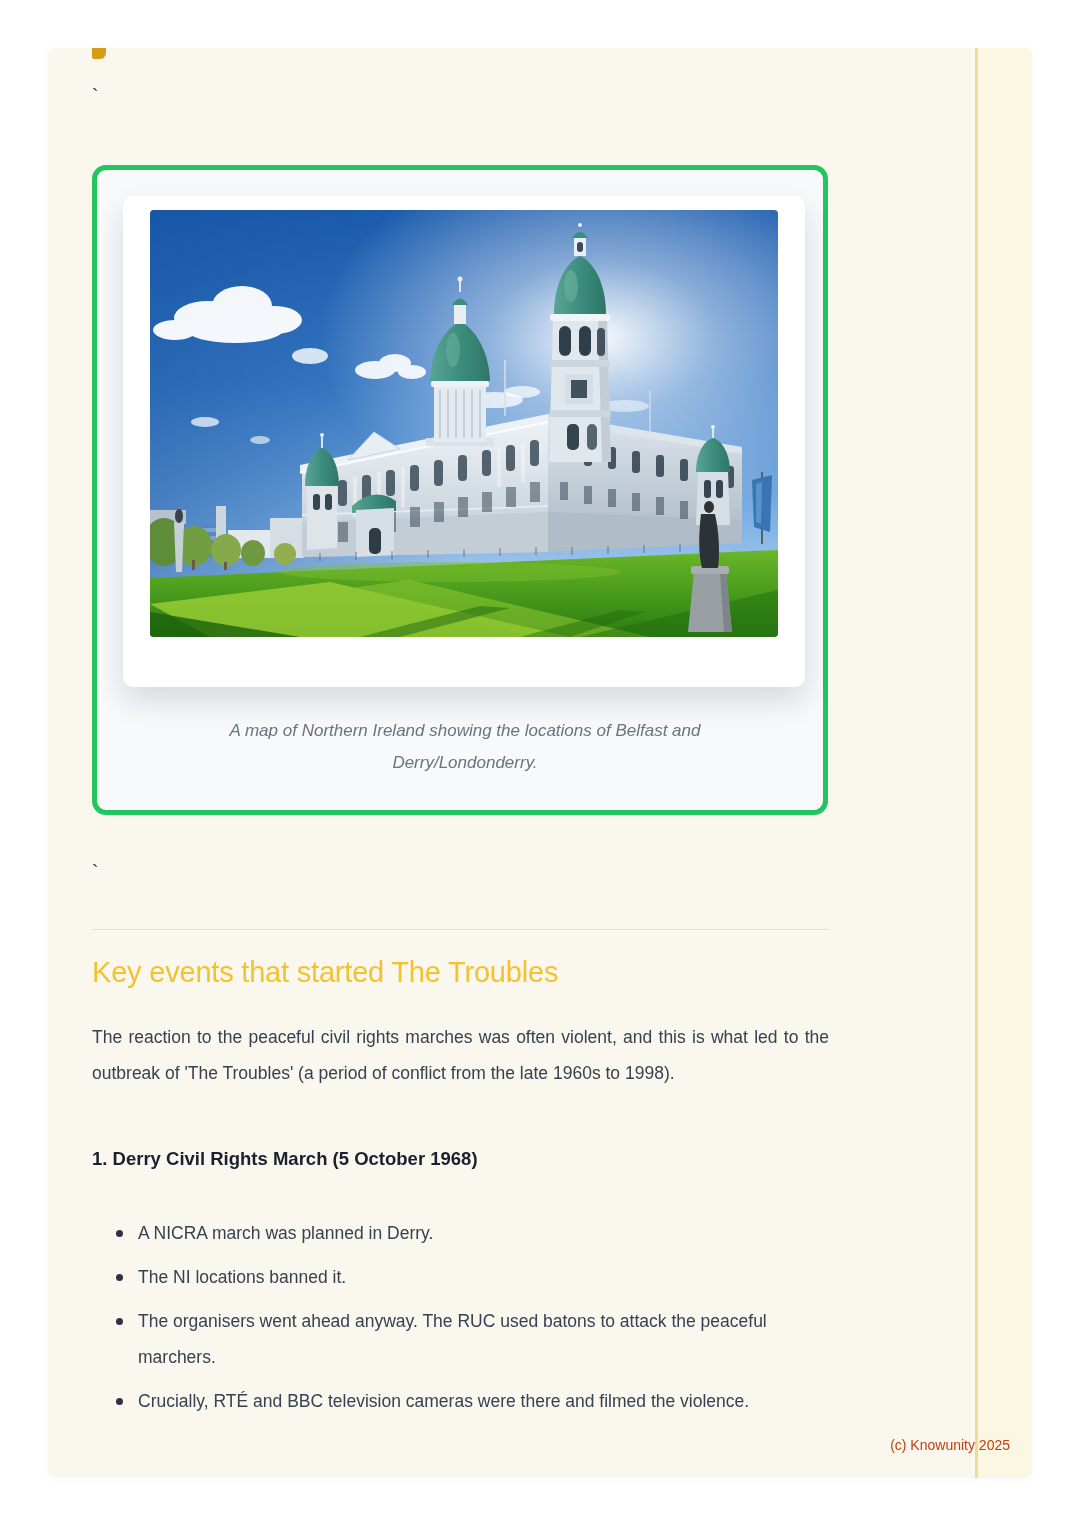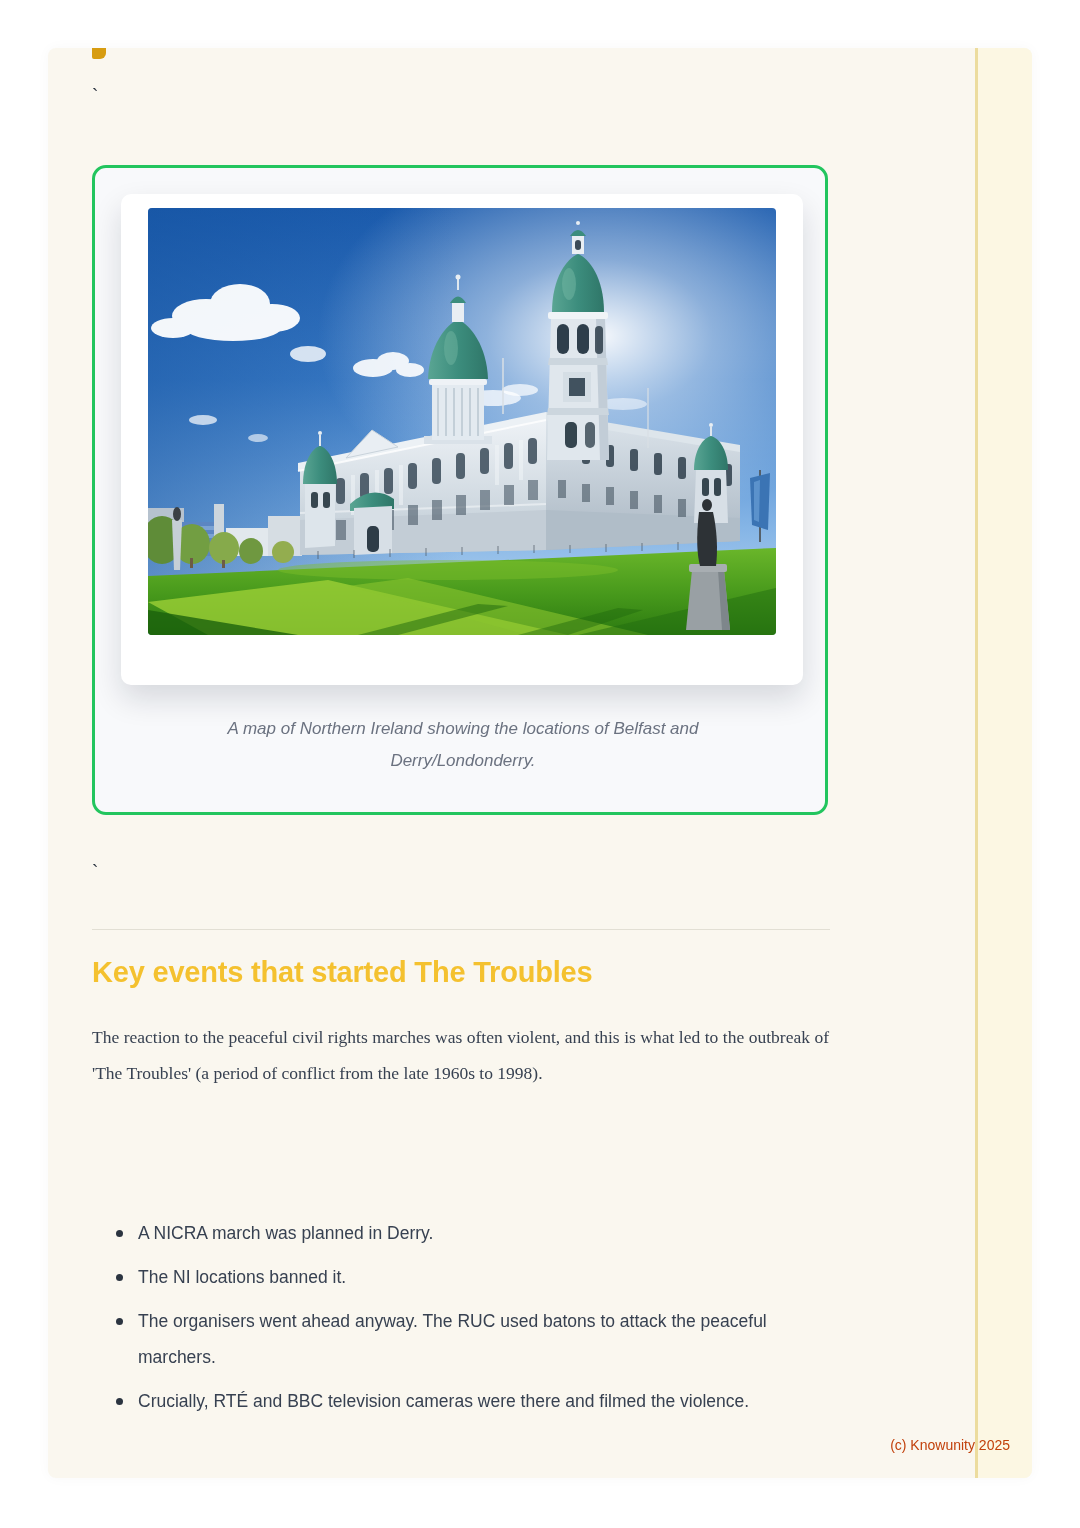--- a/index.html
+++ b/index.html
@@ -13,36 +13,36 @@
          background:#FCF7E3;border-left:3px solid #ECDC9E;border-radius:0 8px 8px 0;z-index:1;}
 
   .gold-mark{position:absolute;left:44px;top:0;width:14px;height:11px;
          background:#D79C10;border-radius:0 0 6px 2px;}
 
   .tick{position:absolute;left:44px;color:#2b3440;font-size:19px;line-height:19px;}
   .tick-top{top:38px;}
   .tick-bottom{top:814px;}
 
   .figure-card{position:absolute;left:44px;top:117px;width:736px;height:650px;margin:0;
-         background:#F8F9FB;border:3px solid #22c55e;border-radius:14px;box-sizing:border-box;}
+         background:#F8F9FB;border:5px solid #22c55e;border-radius:14px;box-sizing:border-box;}
   .photo-frame{position:absolute;left:26px;top:26px;width:682px;height:491px;
          background:#ffffff;border-radius:10px;box-sizing:border-box;
          padding:14px 27px 50px 27px;box-shadow:0 14px 30px rgba(15,23,42,0.14);}
   .photo-frame svg{display:block;border-radius:4px;}
   .figure-card figcaption{position:absolute;left:68px;top:545px;width:600px;
          text-align:center;font-style:italic;font-size:17px;line-height:32px;color:#6B7280;}
 
   .divider{position:absolute;left:44px;top:881px;width:738px;height:0;margin:0;
          border:none;border-top:1px solid #E2DFD4;}
 
   .heading{position:absolute;left:44px;top:908px;width:760px;margin:0;
-         font-size:29px;font-weight:700;color:#F4C12F;letter-spacing:-0.2px;}
+         font-size:29px;font-weight:400;color:#F4C12F;letter-spacing:-0.2px;}
 
   .intro{position:absolute;left:44px;top:971px;width:737px;margin:0;
-         font-size:17.5px;line-height:36px;color:#374151;text-align:justify;font-family:Liberation Serif, serif;}
+         font-size:17.5px;line-height:36px;color:#374151;text-align:justify;}
 
   .subheading{position:absolute;left:44px;top:1100px;width:737px;margin:0;
          font-size:18.5px;font-weight:700;color:#19212e;}
 
   .bullets{position:absolute;left:44px;top:1155px;width:737px;margin:12px;padding:0;list-style:none;}
   .bullets li{position:relative;padding-left:34px;margin-bottom:8px;
          font-size:17.5px;line-height:36px;color:#374151;}
   .bullets .dot{position:absolute;left:12px;top:15px;width:7px;height:7px;
          border-radius:50%;background:#2b3440;}
 
@@ -318,20 +318,21 @@
     </figure>
 
     <div class="tick tick-bottom">`</div>
 
     <hr class="divider">
 
     <h1 class="heading">Key events that started The Troubles</h1>
 
     <p class="intro">The reaction to the peaceful civil rights marches was often violent, and this is what led to the outbreak of 'The Troubles' (a period of conflict from the late 1960s to 1998).</p>
 
+    <h2 class="subheading">1. Derry Civil Rights March (5 October 1968)</h2>
 
     <ul class="bullets">
       <li>
         <span class="dot"></span>
         <span>A NICRA march was planned in Derry.</span>
       </li>
       <li>
         <span class="dot"></span>
         <span>The NI locations banned it.</span>
       </li>

